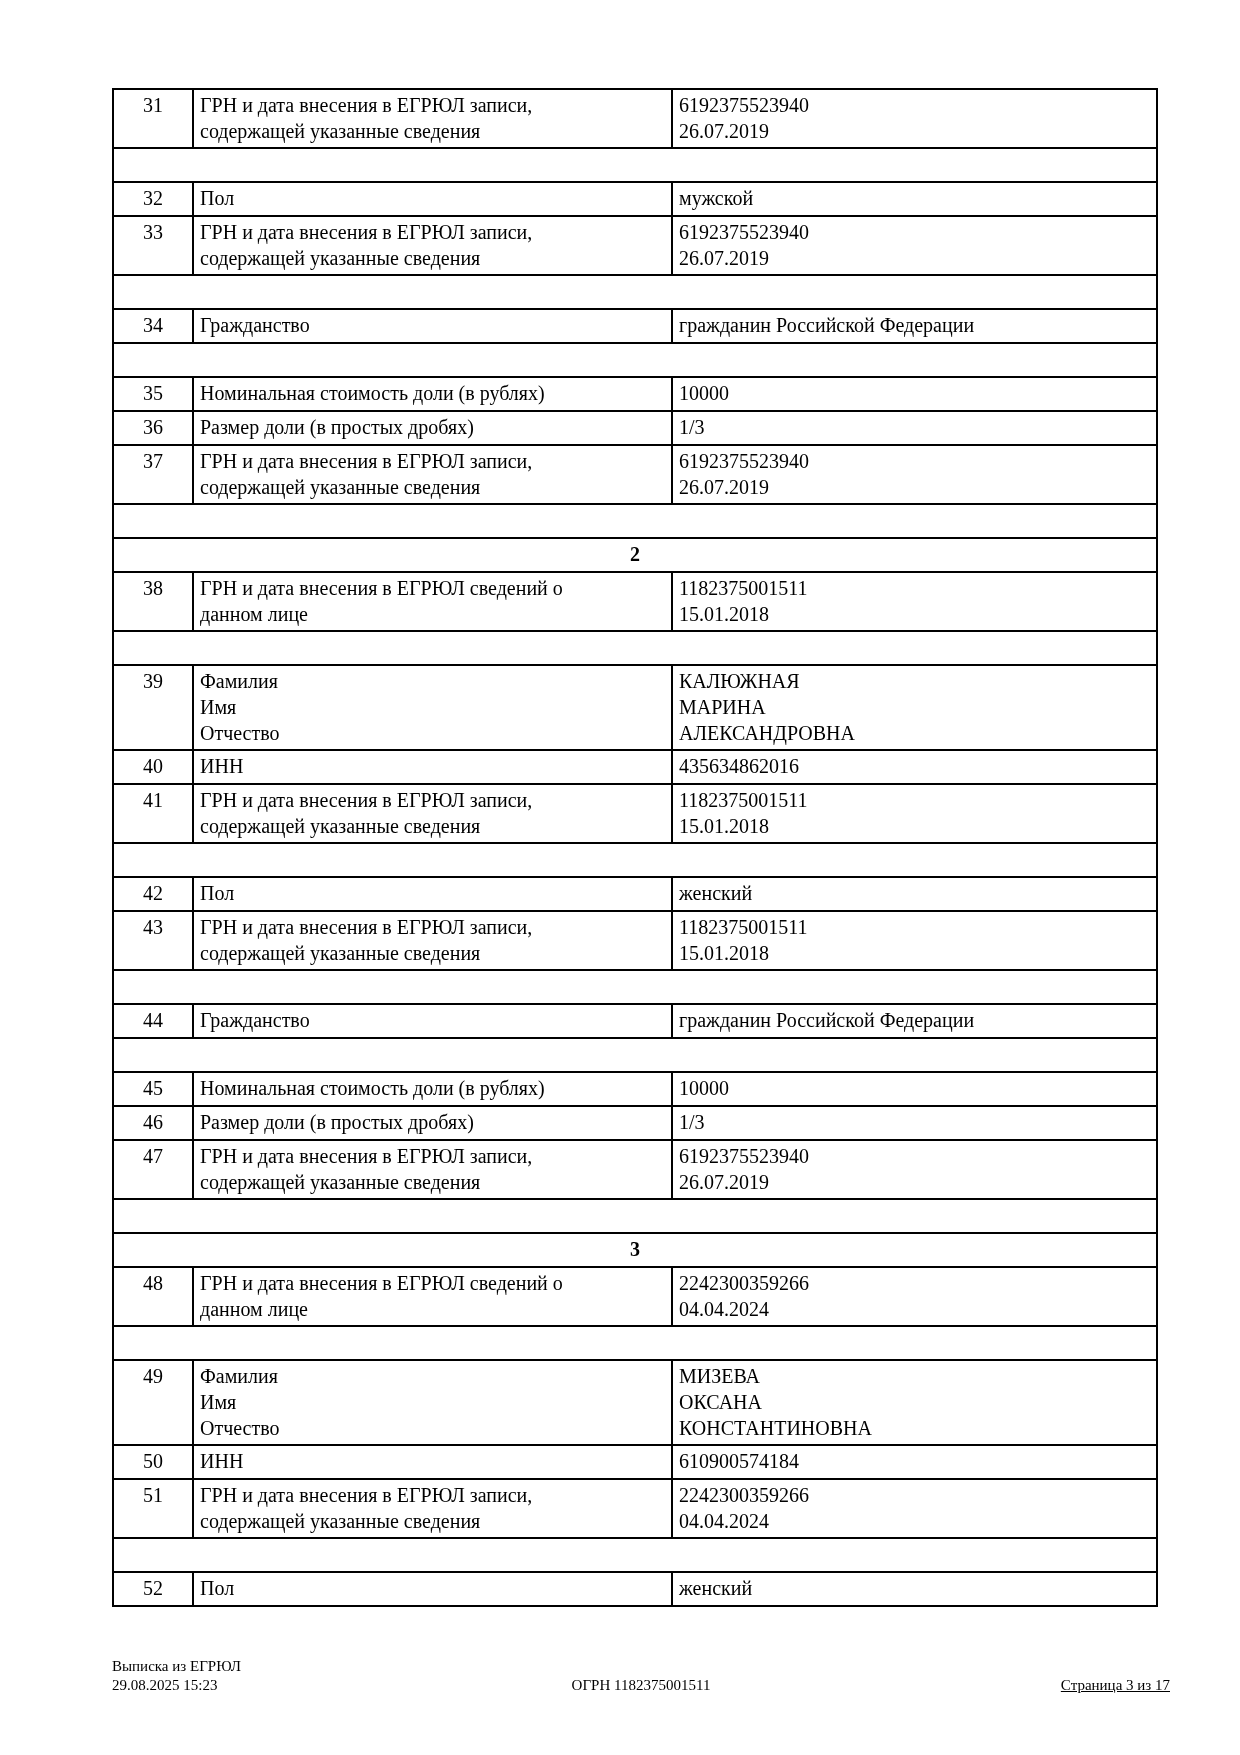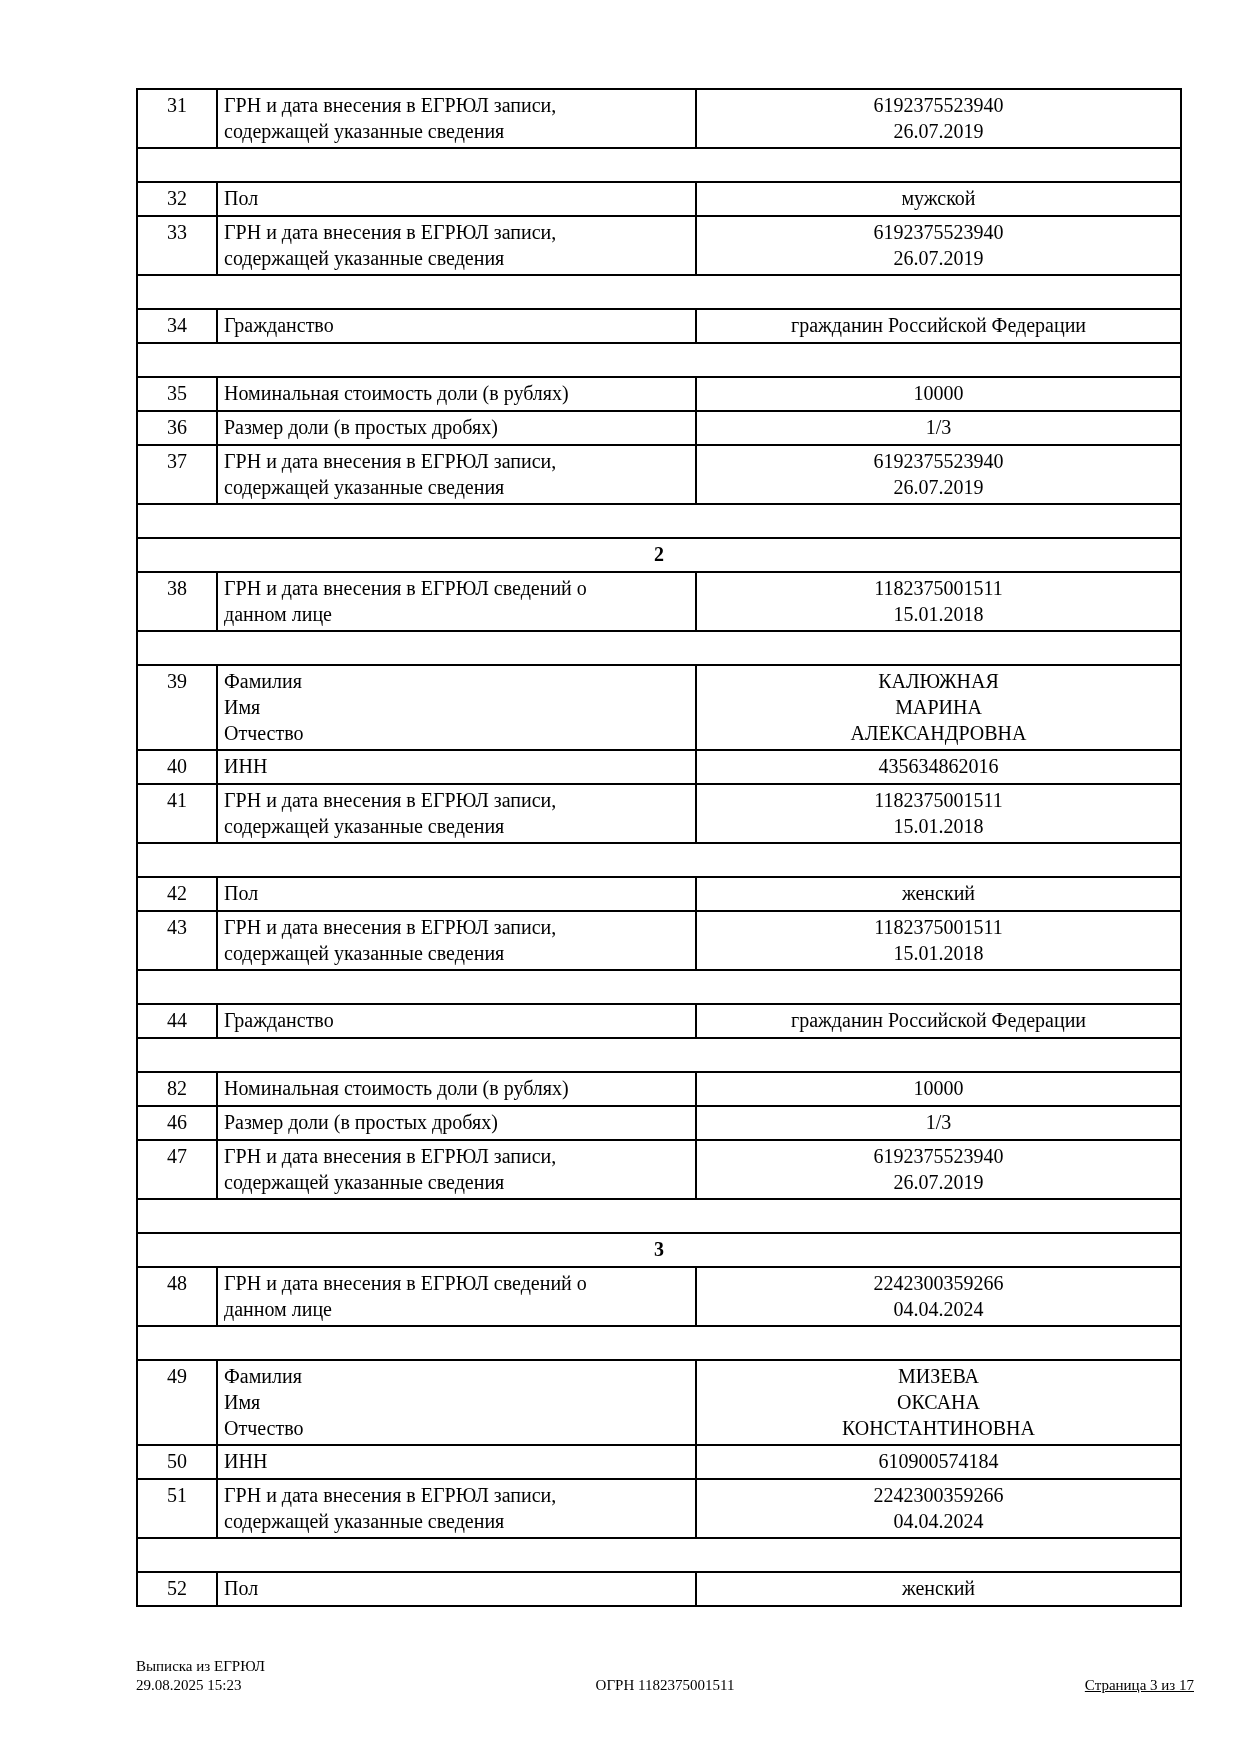--- a/index.html
+++ b/index.html
@@ -11,21 +11,20 @@
     width: 1240px;
     height: 1755px;
     position: relative;
     font-family: "Liberation Serif", "DejaVu Serif", serif;
     color: #000000;
     overflow: hidden;
   }
   .page {
     position: absolute;
     inset: 0;
-    margin-left: 24px;
   }
   table.egrul-table {
     position: absolute;
     top: 88px;
     left: 112px;
     width: 1044px;
     border-collapse: collapse;
     table-layout: fixed;
     font-size: 20px;
     line-height: 26px;
@@ -37,21 +36,20 @@
     white-space: pre-line;
     overflow: hidden;
   }
   td.num-cell {
     text-align: center;
     padding-left: 2px;
     padding-right: 2px;
   }
   td.value-cell {
     padding-left: 7px;
-    text-align: center;
   }
   tr.lines-1 { height: 34px; }
   tr.lines-2 { height: 59px; }
   tr.lines-3 { height: 85px; }
   tr.spacer-row-tr { height: 34px; }
   tr.section-row-tr { height: 34px; }
   td.section-cell {
     text-align: center;
     font-weight: bold;
     white-space: normal;
@@ -205,21 +203,21 @@
         </tr>
         <tr class="lines-1">
           <td class="num-cell">44</td>
           <td class="label-cell">Гражданство</td>
           <td class="value-cell">гражданин Российской Федерации</td>
         </tr>
         <tr class="spacer-row-tr">
           <td colspan="3" class="spacer-cell"></td>
         </tr>
         <tr class="lines-1">
-          <td class="num-cell">82</td>
+          <td class="num-cell">45</td>
           <td class="label-cell">Номинальная стоимость доли (в рублях)</td>
           <td class="value-cell">10000</td>
         </tr>
         <tr class="lines-1">
           <td class="num-cell">46</td>
           <td class="label-cell">Размер доли (в простых дробях)</td>
           <td class="value-cell">1/3</td>
         </tr>
         <tr class="lines-2">
           <td class="num-cell">47</td>

